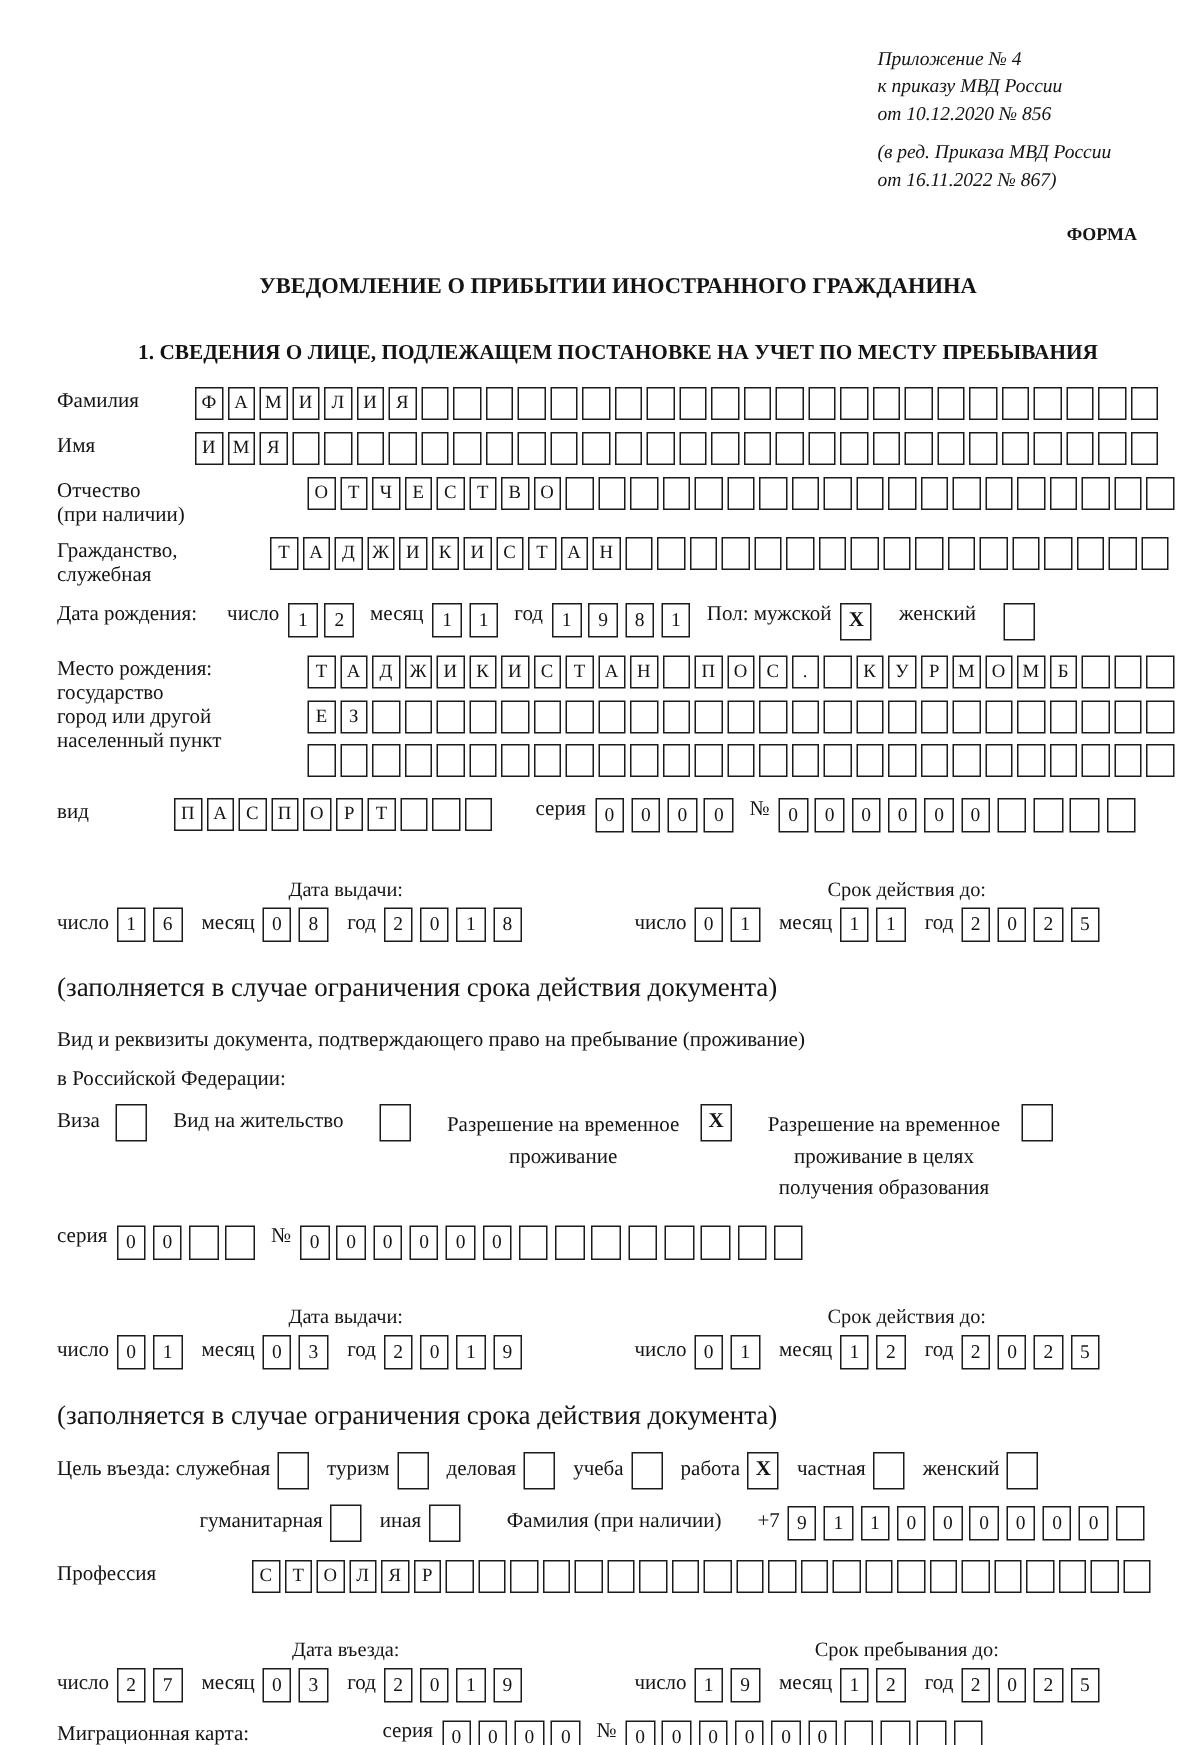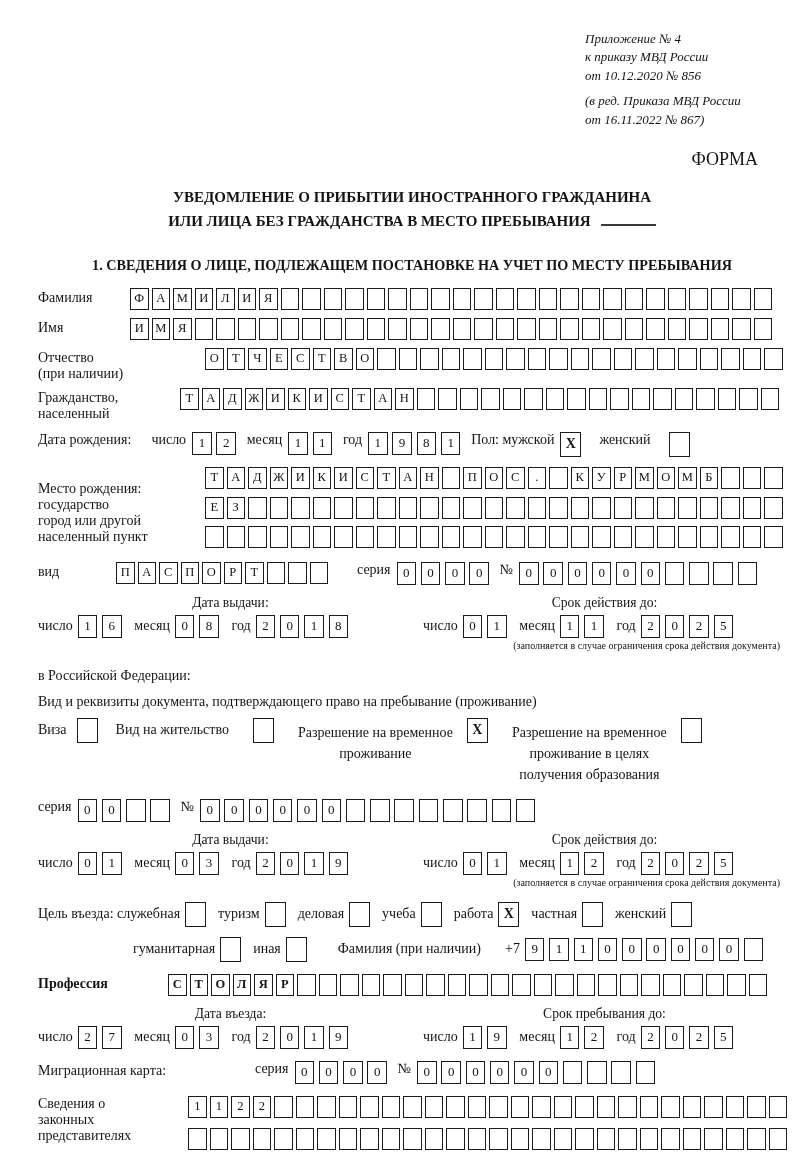--- a/index.html
+++ b/index.html
@@ -6,21 +6,21 @@
   html,body { background:#e8e8e8; }
   .page {
     width:800px; min-height:1163px; margin:0 auto;
     padding:30px 14px 30px 38px;
     background:#ffffff; color:#141414;
     font-family:"Liberation Serif","DejaVu Serif",serif;
     font-size:14px;
   }
   .hdr { width:200px; margin-left:547px; font-size:13px; line-height:1.42;font-style:italic; }
   .hdr .gap { margin-top:7px; }
-  .forma { text-align:right; font-weight:normal; font-size:18px; margin:20px 28px 0 0; }
+  .forma { text-align:right; font-weight:bold; font-size:12px; margin:20px 28px 0 0; }
   .title { text-align:center; font-weight:bold; font-size:15px; line-height:1.6; margin-top:15px; }
   .blank-line { display:inline-block; width:55px; border-bottom:2px solid #3a3a3a; height:0.9em; margin-left:10px; }
   .sec { text-align:center; font-weight:bold; font-size:14.2px; margin-top:24px; white-space:nowrap; }
   .row { display:flex; align-items:flex-start; margin-top:8px; }
   .lbl { flex:0 0 auto; padding-top:2px; }
   .w92 { width:92px; } .w142 { width:142px; } .w167 { width:167px; }
   .w72 { width:72px; } .w130 { width:130px; } .w150 { width:150px; } .w175 { width:175px; }
   .cells { display:flex; flex-wrap:nowrap; }
   .cell {
     flex:0 0 auto; width:18.5px; height:22px; border:1.7px solid #1b1b1b;
@@ -28,25 +28,25 @@
   }
   .dsz .cell { width:19.5px; height:23px; margin-right:4.8px; font-size:13px; line-height:19px; }
   .cbx .cell { width:21px; height:25px; margin-right:0; font-size:14px; line-height:21px; font-weight:bold; }
   .inl { display:flex; }
   .inl > * { margin-right:6px; }
   .stack { display:flex; flex-direction:column; }
   .stack .cells { margin-bottom:7.5px; }
   .dochead { text-align:center; font-weight:bold; font-size:13.8px; margin-top:10px; }
   .two-col { display:flex; margin-top:10px; }
   .col-l { width:385px; } .col-r { flex:1; }
-  .col-head { text-align:center; font-size:13.6px; margin-bottom:4px; }
+  .col-head { text-align:center; font-size:13.6px; margin-bottom:4px;margin-top:20px; }
   .dates { display:flex; align-items:center; }
   .dates .dlbl { margin:0 5px 0 0; }
   .dates .cells { margin-right:8px; }
-  .note { text-align:right; font-size:10px; margin-top:2px; padding-right:6px; }
+  .note { font-size:18px; margin-top:20px; padding-right:6px; }
   .para { margin-top:12px; line-height:1.9; }
   .visa-row { margin-top:2px; align-items:flex-start; }
   .vitem { display:flex; align-items:flex-start; }
   .vitem .vlbl { padding-top:4px; }
   .vitem .multi { text-align:center; line-height:1.5; }
   .vitem .multi span { display:block; }
   .ml10{margin-left:10px;} .ml14{margin-left:14px;} .ml18{margin-left:18px;}
   .ml24{margin-left:24px;} .ml95{margin-left:95px;}
   .purp { display:flex; align-items:center; margin-top:14px;font-family:Liberation Serif, serif; }
   .purp > span { margin-right:5px; }
@@ -61,21 +61,20 @@
     <div>Приложение № 4</div>
     <div>к приказу МВД России</div>
     <div>от 10.12.2020 № 856</div>
     <div class="gap">(в ред. Приказа МВД России</div>
     <div>от 16.11.2022 № 867)</div>
   </div>
   <div class="forma">ФОРМА</div>
 
   <div class="title">
     <div>УВЕДОМЛЕНИЕ О ПРИБЫТИИ ИНОСТРАННОГО ГРАЖДАНИНА</div>
-    <div><span>ИЛИ ЛИЦА БЕЗ ГРАЖДАНСТВА В МЕСТО ПРЕБЫВАНИЯ</span><span class="blank-line"></span></div>
   </div>
 
   <div class="sec">1. СВЕДЕНИЯ О ЛИЦЕ, ПОДЛЕЖАЩЕМ ПОСТАНОВКЕ НА УЧЕТ ПО МЕСТУ ПРЕБЫВАНИЯ</div>
 
   <div style="margin-top:14px;">
 
     <div class="row">
       <div class="lbl w92">Фамилия</div>
       <div class="cells">
           <span class="cell">Ф</span>
@@ -179,21 +178,21 @@
           <span class="cell"></span>
           <span class="cell"></span>
           <span class="cell"></span>
           <span class="cell"></span>
         </div>
     </div>
 
     <div class="row" style="margin-top:6px;">
       <div class="lbl w142">
         <div>Гражданство,</div>
-        <div>населенный</div>
+        <div>служебная</div>
       </div>
       <div class="cells">
           <span class="cell">Т</span>
           <span class="cell">А</span>
           <span class="cell">Д</span>
           <span class="cell">Ж</span>
           <span class="cell">И</span>
           <span class="cell">К</span>
           <span class="cell">И</span>
           <span class="cell">С</span>
@@ -245,21 +244,21 @@
           <span class="cell">X</span>
         </span>
       <span style="width:6px;"></span>
       <span>женский</span>
       <span style="width:6px;"></span>
       <span class="cells cbx">
           <span class="cell"></span>
         </span>
     </div>
 
-    <div class="row" style="margin-top:10px;align-items:center;">
+    <div class="row" style="margin-top:10px;">
       <div class="lbl w167">
         <div>Место рождения:</div>
         <div>государство</div>
         <div>город или другой</div>
         <div>населенный пункт</div>
       </div>
       <div class="stack">
         <div class="cells">
             <span class="cell">Т</span>
             <span class="cell">А</span>
@@ -430,22 +429,22 @@
               <span class="cell">0</span>
               <span class="cell">2</span>
               <span class="cell">5</span>
             </span>
         </div>
       </div>
     </div>
     <div class="note">(заполняется в случае ограничения срока действия документа)</div>
 
     <div class="para">
+      <div>Вид и реквизиты документа, подтверждающего право на пребывание (проживание)</div>
       <div>в Российской Федерации:</div>
-      <div>Вид и реквизиты документа, подтверждающего право на пребывание (проживание)</div>
     </div>
 
     <div class="row visa-row">
       <div class="vitem">
         <span class="vlbl">Виза</span>
         <span class="cells cbx ml10">
             <span class="cell"></span>
           </span>
       </div>
       <div class="vitem ml18">
@@ -601,21 +600,21 @@
           <span class="cell">0</span>
           <span class="cell">0</span>
           <span class="cell">0</span>
           <span class="cell">0</span>
           <span class="cell">0</span>
           <span class="cell">0</span>
           <span class="cell"></span>
         </span>
     </div>
 
-    <div class="row" style="margin-top:12px;font-weight:bold;">
+    <div class="row" style="margin-top:12px;">
       <div class="lbl w130">Профессия</div>
       <div class="cells">
           <span class="cell">С</span>
           <span class="cell">Т</span>
           <span class="cell">О</span>
           <span class="cell">Л</span>
           <span class="cell">Я</span>
           <span class="cell">Р</span>
           <span class="cell"></span>
           <span class="cell"></span>

